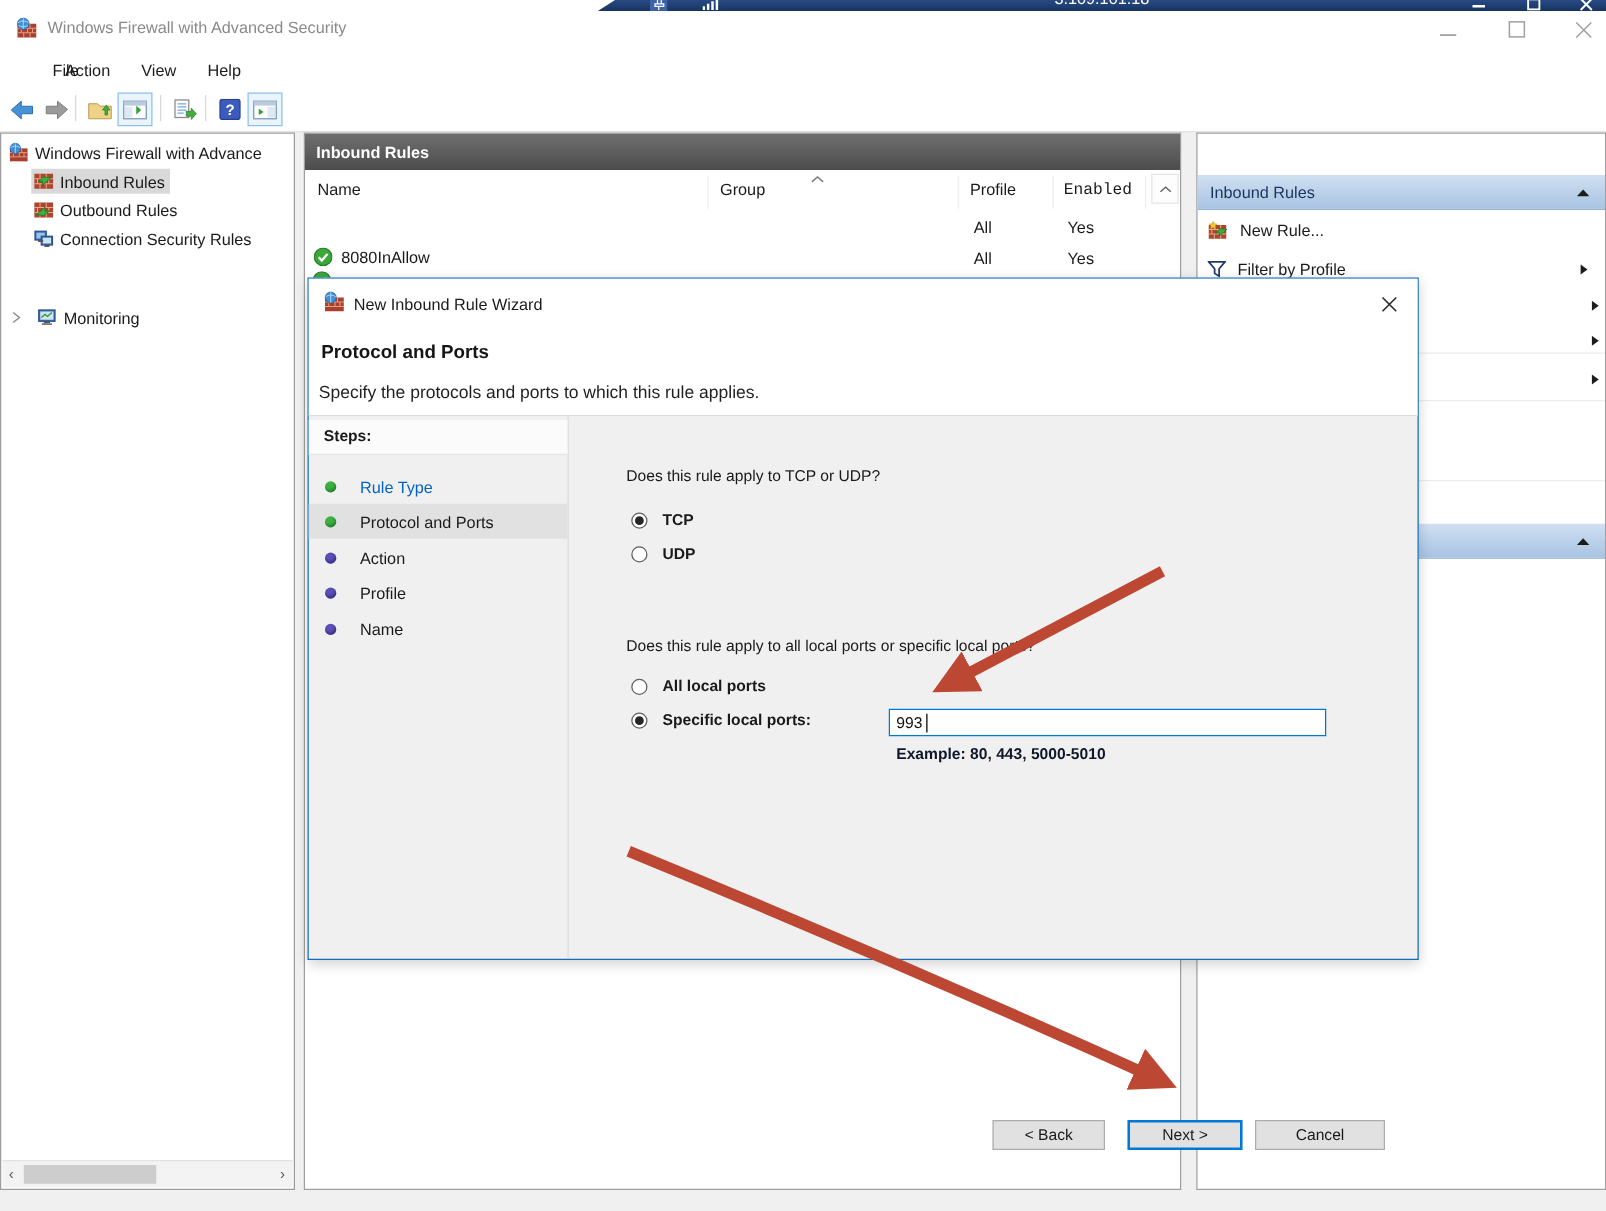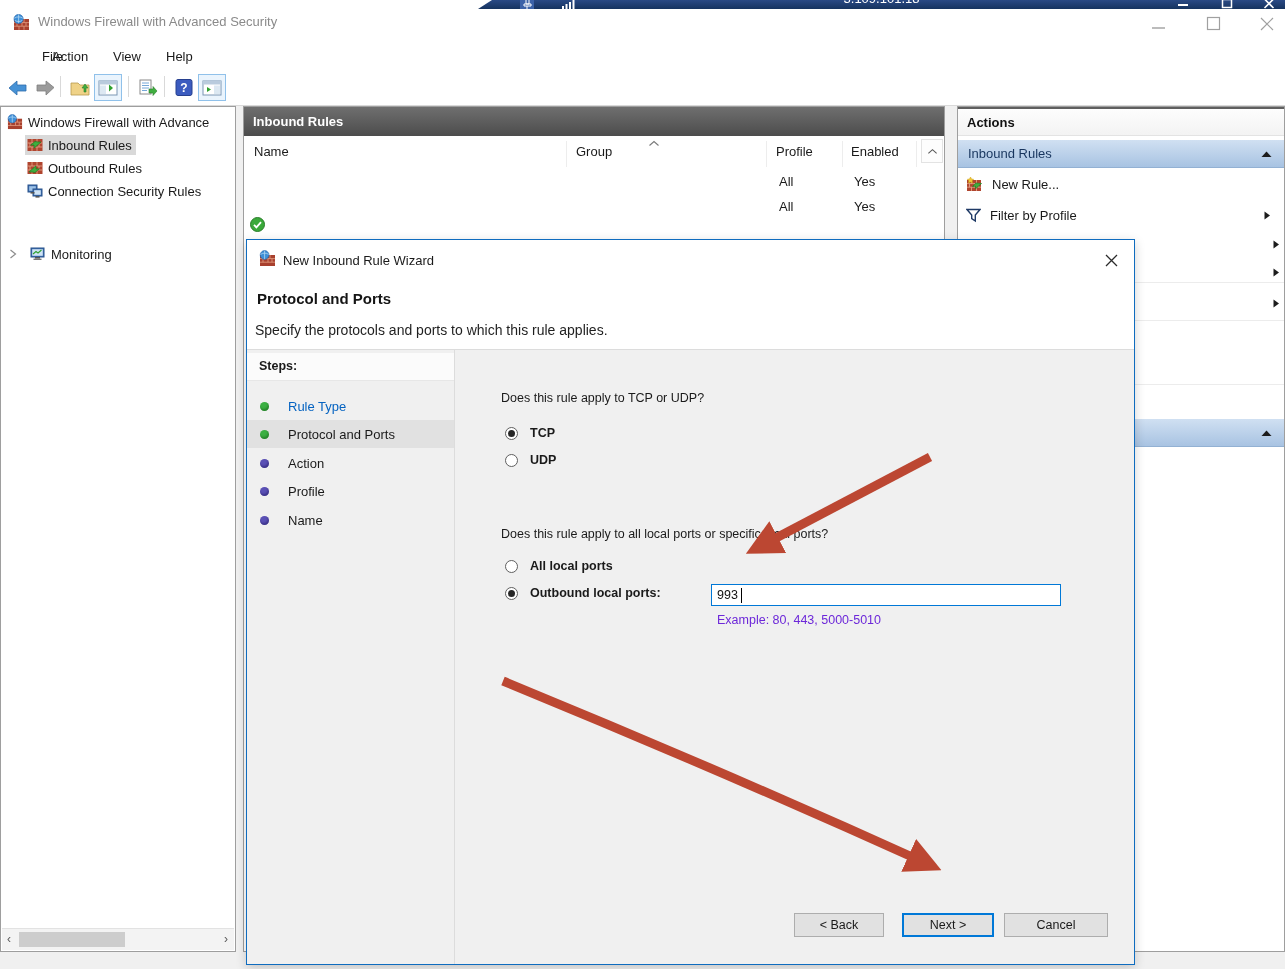--- a/index.html
+++ b/index.html
@@ -49,21 +49,21 @@
   .cell{position:absolute;font-size:13px;}
 
   .blue-sec{position:absolute;height:28px;background:linear-gradient(#d0e0f2,#a8c3e2);
             border-bottom:1px solid #93b1d3;color:#17355e;font-size:13px;line-height:28px;
             padding-left:10px;box-sizing:border-box;}
   .act-item{position:absolute;left:0;width:100%;height:27px;display:flex;align-items:center;font-size:13px;}
   .act-item svg{margin:0 9px 0 8px;flex:0 0 auto;}
   .fragline{position:absolute;height:1px;background:#ececec;}
 
   
-  .wizard{position:absolute;left:246px;top:239px;width:889px;height:726px;background:#f0f0f0;
+  .wizard{position:absolute;left:246px;top:222px;width:889px;height:546px;background:#f0f0f0;
           border:1px solid #0f6cbf;box-sizing:border-box;z-index:10;
           box-shadow:0 3px 10px rgba(0,0,0,0.18);}
   .wiz-top{position:absolute;left:0;top:0;width:100%;height:110px;background:#fff;
            border-bottom:1px solid #dcdcdc;box-sizing:border-box;}
   .wiz-title{position:absolute;left:36px;top:13px;font-size:13px;color:#1a1a1a;}
   .wiz-close{position:absolute;right:14px;top:11px;width:18px;height:18px;display:flex;
              align-items:center;justify-content:center;}
   .wiz-heading{position:absolute;left:10px;top:50px;font-size:15px;font-weight:bold;color:#151515;}
   .wiz-sub{position:absolute;left:8px;top:82px;font-size:14px;color:#1f1f1f;}
   .steps-col{position:absolute;left:0;top:110px;width:208px;bottom:0;border-right:1px solid #dcdcdc;box-sizing:border-box;}
@@ -77,21 +77,21 @@
   .step-row.link{color:#0563c1;}
   .question{position:absolute;font-size:12.5px;color:#1a1a1a;}
   .radio{position:absolute;width:13px;height:13px;border:1px solid #5f5f5f;border-radius:50%;
          background:#fff;box-sizing:border-box;}
   .radio.on::after{content:"";position:absolute;left:2px;top:2px;width:7px;height:7px;border-radius:50%;background:#262626;}
   .radio-label{position:absolute;font-size:12.5px;font-weight:bold;color:#1a1a1a;}
   .port-input{position:absolute;left:464px;top:344px;width:350px;height:22px;border:1px solid #0078d7;
               background:#fff;font-family:"Liberation Sans",sans-serif;font-size:12.5px;padding:0 0 0 5px;
               box-sizing:border-box;outline:none;color:#111;}
   .caret{position:absolute;left:494px;top:348px;width:1px;height:15px;background:#000;}
-  .example{position:absolute;left:470px;top:373px;font-size:12.5px;color:#6d28d9;}
+  .example{position:absolute;left:470px;top:373px;font-size:12.5px;color:#0f172a;font-weight:bold;}
   .wbtn{position:absolute;top:673px;height:24px;background:#e1e1e1;border:1px solid #adadad;
         font-size:12.5px;text-align:center;line-height:22px;box-sizing:border-box;color:#1a1a1a;}
   .wbtn.focus{border:2px solid #0078d7;line-height:20px;}
 
   .arrow-layer{position:absolute;left:0;top:0;width:1285px;height:969px;z-index:20;pointer-events:none;}
 
   
   .hscroll{position:absolute;left:1px;bottom:1px;width:232px;height:21px;background:#f3f3f3;
            border-top:1px solid #e2e2e2;}
   .hthumb{position:absolute;left:17px;top:3px;width:106px;height:15px;background:#cdcdcd;}
@@ -257,45 +257,51 @@
   </div>
 
   <div class="panel" style="left:243px;top:106px;width:702px;height:846px;">
     <div class="dark-hdr">Inbound Rules</div>
     <div class="colhdr" style="left:10px;">Name</div>
     <div class="colhdr" style="left:332px;">Group</div>
     <svg class="abs" style="left:404px;top:33px;" width="12" height="7" viewBox="0 0 12 7">
       <path d="M1.5 5.5L6 1.5l4.5 4" fill="none" stroke="#7a7a7a" stroke-width="1.1"></path>
     </svg>
     <div class="colhdr" style="left:532px;">Profile</div>
-    <div class="colhdr" style="left:607px;">Enabled</div>
+    <div class="colhdr" style="left:607px;font-family:Liberation Mono, monospace;">Enabled</div>
     <div class="colsep" style="left:322px;"></div>
     <div class="colsep" style="left:522px;"></div>
     <div class="colsep" style="left:598px;"></div>
     <div class="colsep" style="left:672px;"></div>
     <div class="vscroll-btn" style="left:677px;top:32px;">
       <svg width="11" height="7" viewBox="0 0 12 7">
           <path d="M1.5 5.5L6 1.5l4.5 4" fill="none" stroke="#5a5a5a" stroke-width="1.2"></path>
         </svg>
     </div>
 
     <div class="cell" style="left:535px;top:67px;">All</div>
     <div class="cell" style="left:610px;top:67px;">Yes</div>
 
+    <div class="rrow" style="top:87px;width:700px;">
+      <svg width="15" height="15" viewBox="0 0 15 15" style="margin-left:6px;">
+        <circle cx="7.5" cy="7.5" r="7" fill="#3aa93a" stroke="#2a7d2a"></circle>
+        <path d="M4 7.8l2.4 2.6 4.6-5.2" fill="none" stroke="#fff" stroke-width="1.8"></path>
+      </svg>
+      <span style="margin-left:7px;">8080InAllow</span>
+    </div>
     <div class="cell" style="left:535px;top:92px;">All</div>
     <div class="cell" style="left:610px;top:92px;">Yes</div>
 
     <svg class="abs" width="15" height="15" viewBox="0 0 15 15" style="left:6px;top:110px;">
       <circle cx="7.5" cy="7.5" r="7" fill="#3aa93a" stroke="#2a7d2a"></circle>
       <path d="M4 7.8l2.4 2.6 4.6-5.2" fill="none" stroke="#fff" stroke-width="1.8"></path>
     </svg>
   </div>
 
   <div class="panel" style="left:957px;top:106px;width:328px;height:846px;overflow:hidden;">
-    <div class="light-hdr">Actions</div>
     <div class="blue-sec" style="left:0;top:33px;width:100%;">
       <span>Inbound Rules</span>
       <svg class="abs" style="right:12px;top:11px;" width="11" height="7" viewBox="0 0 11 7">
         <path d="M0.5 6L5.5 0.5 10.5 6z" fill="#1c1c1c"></path>
       </svg>
     </div>
     <div class="act-item" style="top:64px;">
       <svg width="17" height="16" viewBox="0 0 17 16">
         <rect x="1" y="3" width="14" height="11" fill="#b0452f"></rect>
         <path d="M1 6.6h14M1 10.2h14M5.5 3v3.6M10.5 3v3.6M3.5 6.6v3.6M8.5 6.6v3.6M12.5 6.6v3.6M5.5 10.2v3.8M10.5 10.2v3.8" stroke="#e7a98d" stroke-width="0.8"></path>
@@ -382,21 +388,21 @@
     <span class="radio on" style="left:258px;top:187px;"></span>
     <span class="radio-label" style="left:283px;top:186px;">TCP</span>
     <span class="radio" style="left:258px;top:214px;"></span>
     <span class="radio-label" style="left:283px;top:213px;">UDP</span>
 
     <div class="question" style="left:254px;top:287px;">Does this rule apply to all local ports or specific local ports?</div>
 
     <span class="radio" style="left:258px;top:320px;"></span>
     <span class="radio-label" style="left:283px;top:319px;">All local ports</span>
     <span class="radio on" style="left:258px;top:347px;"></span>
-    <span class="radio-label" style="left:283px;top:346px;">Outbound local ports:</span>
+    <span class="radio-label" style="left:283px;top:346px;">Specific local ports:</span>
 
     <input class="port-input" type="text" value="993" style="">
     <div class="caret"></div>
     <div class="example">Example: 80, 443, 5000-5010</div>
 
     <div class="wbtn" style="left:547px;width:90px;">&lt; Back</div>
     <div class="wbtn focus" style="left:655px;width:92px;">Next &gt;</div>
     <div class="wbtn" style="left:757px;width:104px;">Cancel</div>
   </div>
 

